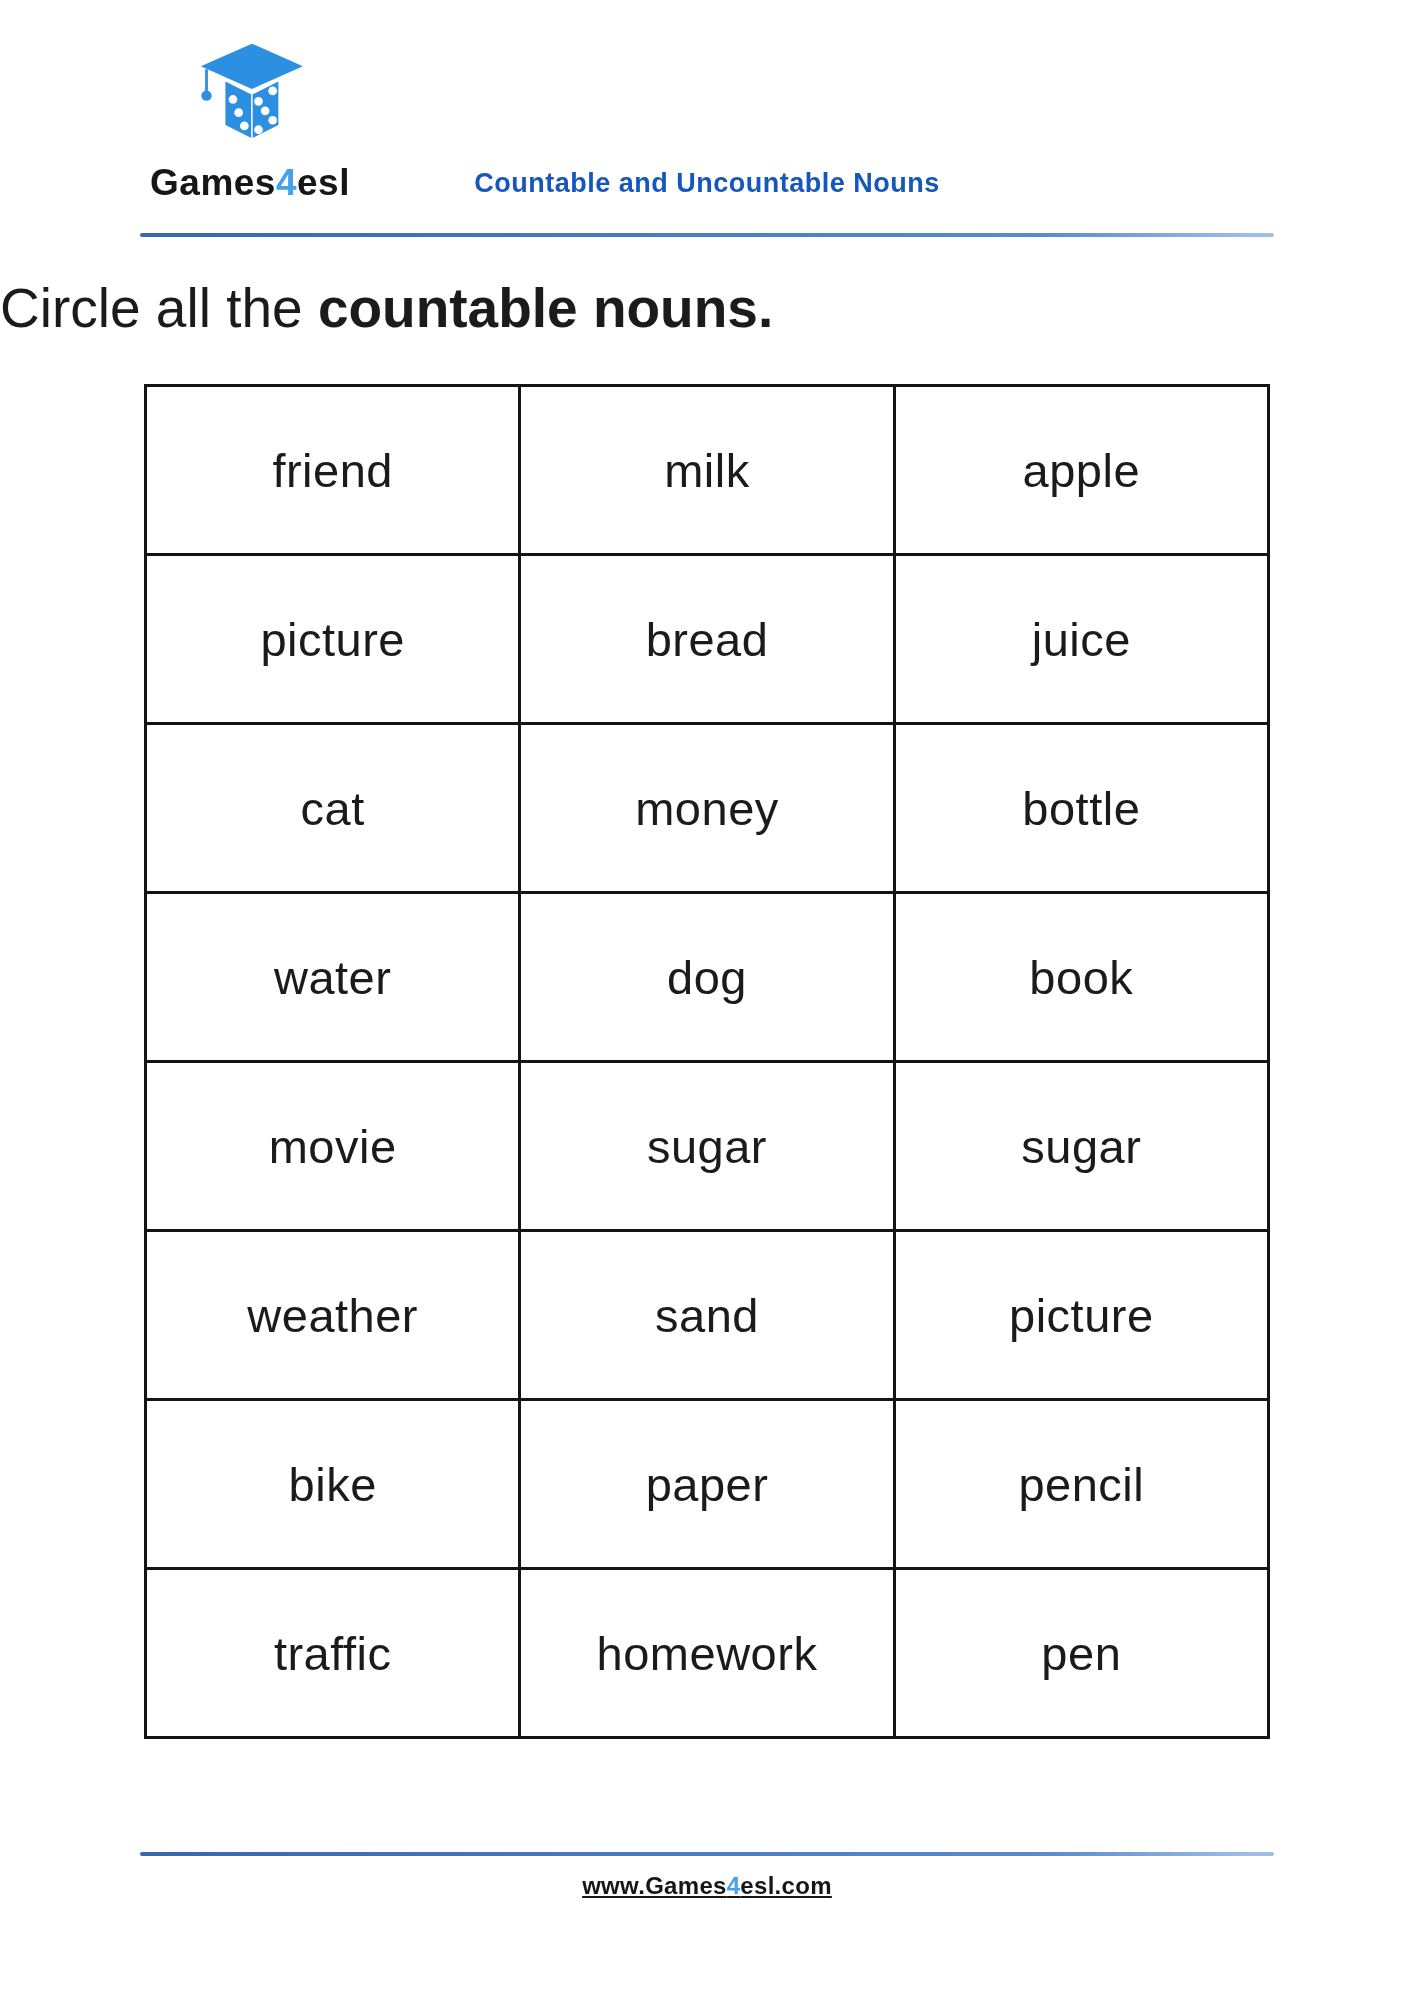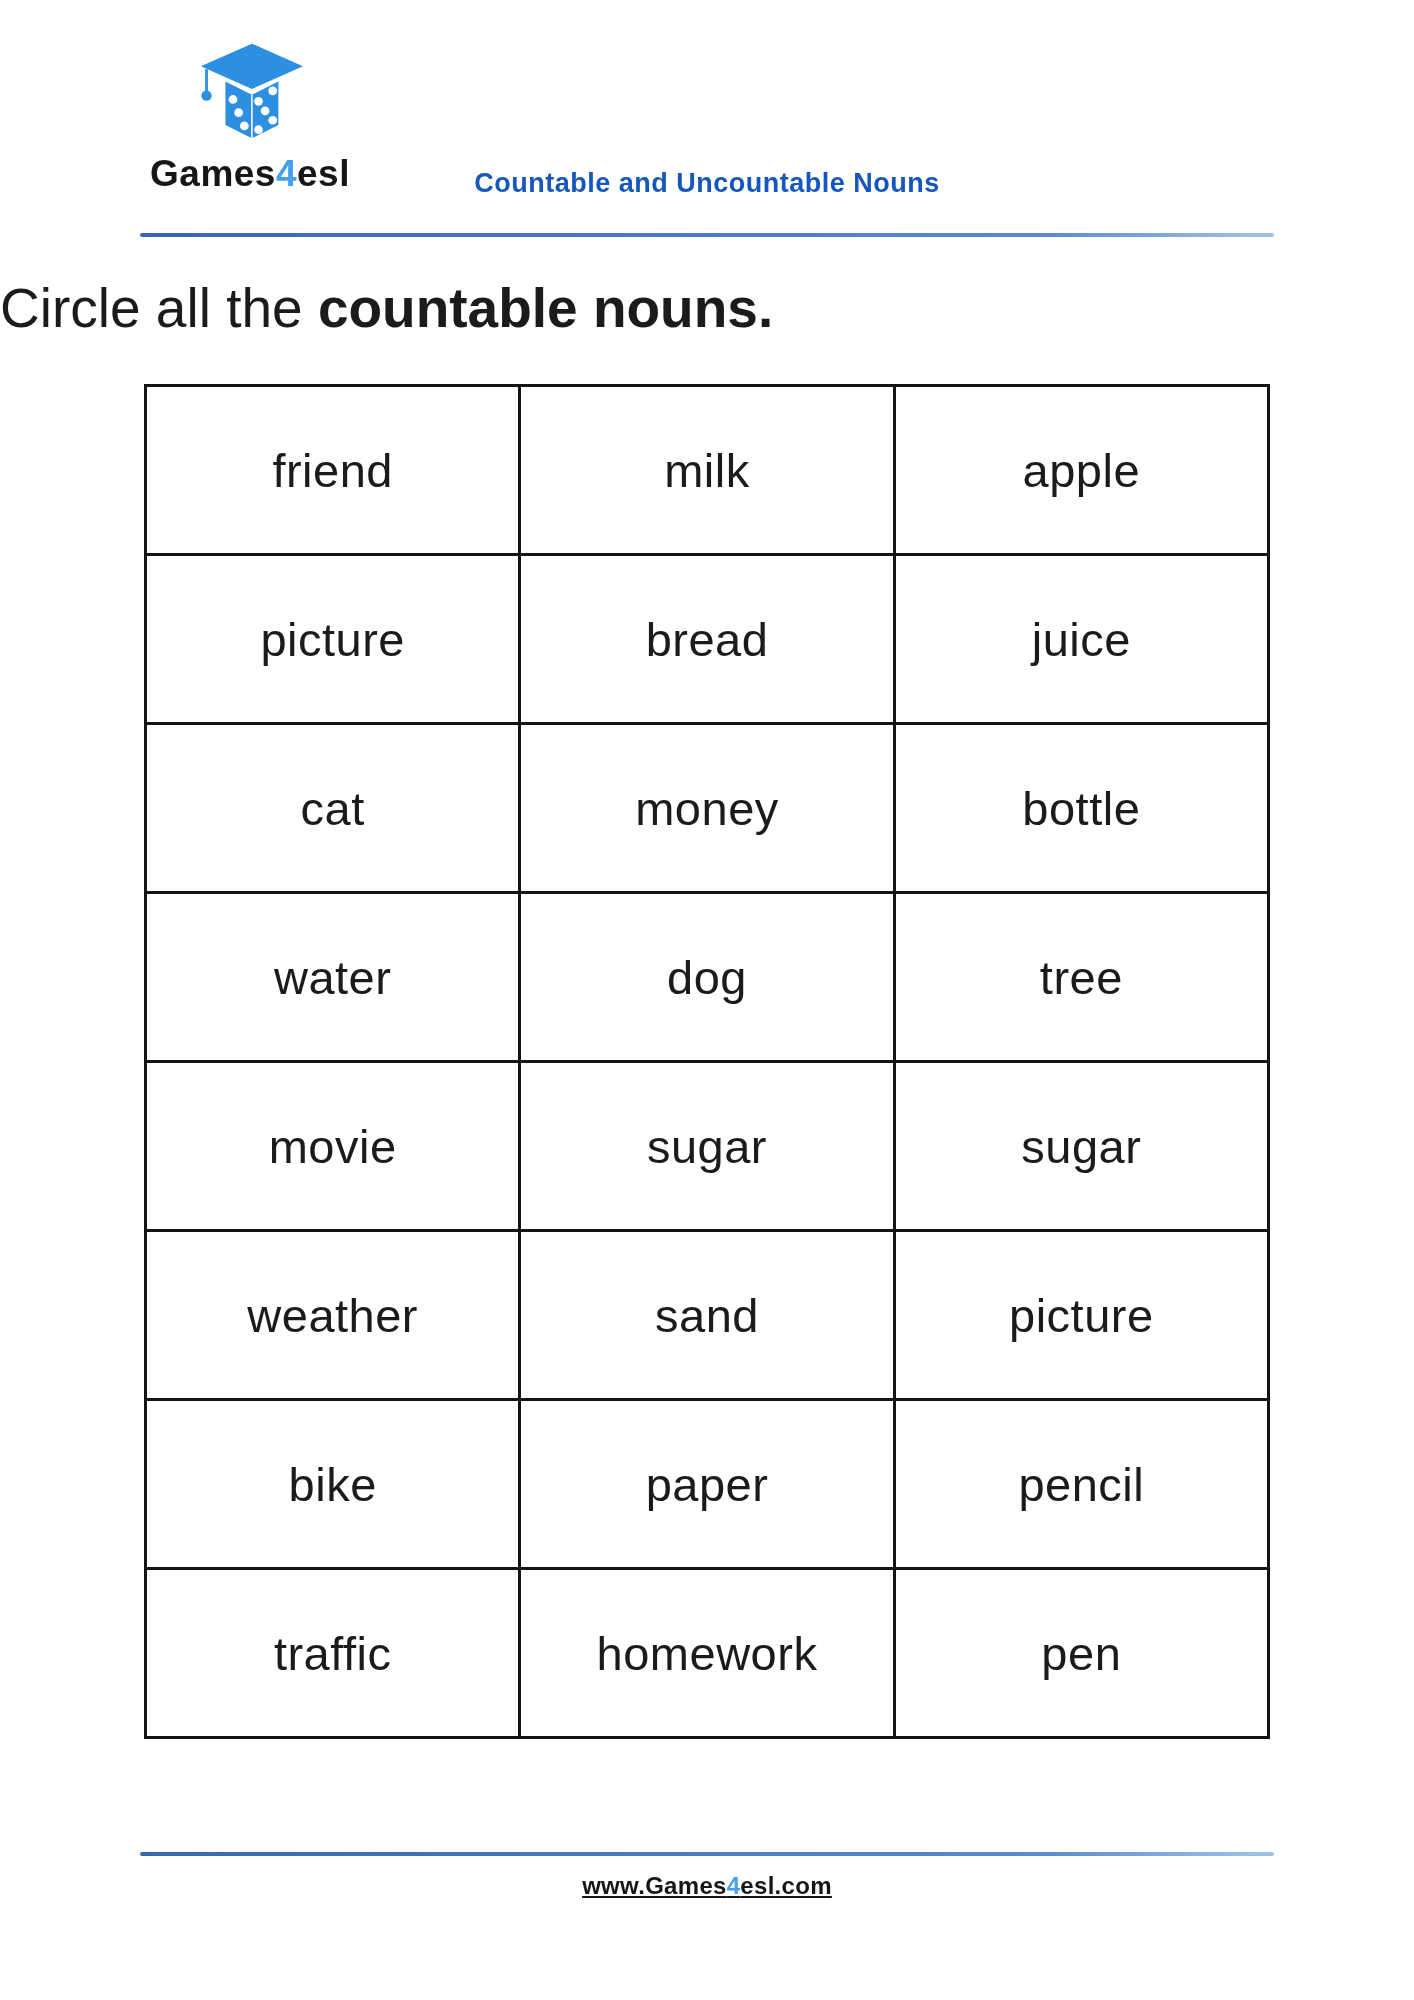--- a/index.html
+++ b/index.html
@@ -22,21 +22,21 @@
     text-align: center;
   }
   .logo-icon {
     display: block;
     width: 124px;
     height: 104px;
     margin: 0 auto;
   }
   .logo-text {
     display: block;
-    margin-top: 11px;
+    margin-top: 20px;
     font-size: 37px;
     font-weight: 700;
     letter-spacing: 0.5px;
     color: #161616;
     white-space: nowrap;
   }
   .accent { color: #45a1ec; }
 
   
   .page-title {
@@ -157,21 +157,21 @@
       <td>juice</td>
     </tr>
     <tr>
       <td>cat</td>
       <td>money</td>
       <td>bottle</td>
     </tr>
     <tr>
       <td>water</td>
       <td>dog</td>
-      <td>tree</td>
+      <td>book</td>
     </tr>
     <tr>
       <td>movie</td>
       <td>sugar</td>
       <td>sugar</td>
     </tr>
     <tr>
       <td>weather</td>
       <td>sand</td>
       <td>picture</td>

